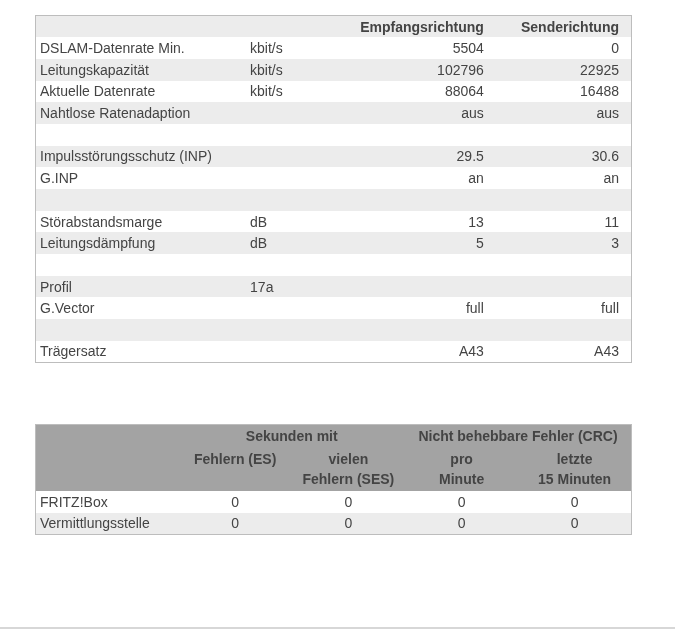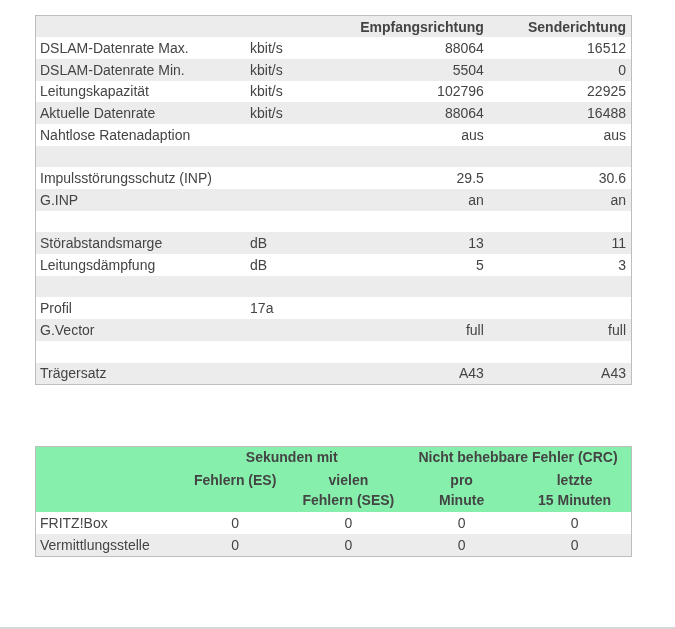--- a/index.html
+++ b/index.html
@@ -11,26 +11,26 @@
     font-size:14px; }
   td, th { overflow:hidden; white-space:nowrap; vertical-align:middle; font-weight:normal; }
 
   
   .t1 { margin-top:15px; border:1px solid #bdbdbd; }
   .t1 tr:nth-child(odd) { background:#ececec; }
   .t1 td { height:21.7px; }
   .t1 .c-label { width:36%; text-align:left; padding-left:4px; }
   .t1 .c-unit  { width:13.4%; text-align:left; }
   .t1 .c-rx    { width:27%; text-align:right; padding-right:7px; }
-  .t1 .c-tx    { width:23.6%; text-align:right; padding-right:5px; }
+  .t1 .c-tx    { width:23.6%; text-align:right; padding-right:12px; }
   .t1 .hdr { font-weight:bold; }
 
   
   .t2 { margin-top:61px; border:1px solid #bdbdbd; }
-  .t2 thead { background:#86efac; }
+  .t2 thead { background:#a3a3a3; }
   .t2 th { font-weight:bold; text-align:center; }
   .t2 .grp-row th { height:22px; }
   .t2 .sub-row th { height:44px; vertical-align:top; padding-top:2px; line-height:20px; }
   .t2 td { height:22px; }
   .t2 .c-name { width:24%; text-align:left; padding-left:4px;margin-top:48px; }
   .t2 .c-es   { width:17%; text-align:center; }
   .t2 .c-ses  { width:26%; text-align:center; }
   .t2 .c-min  { width:11%; text-align:center; }
   .t2 .c-15m  { width:22%; text-align:center; }
   .t2 tbody tr:nth-child(even) { background:#ececec; }
@@ -42,26 +42,20 @@
 
 <div class="page">
 
   <table class="t1">
     <tbody>
       <tr>
         <td class="c-label"></td>
         <td class="c-unit"></td>
         <td class="c-rx hdr">Empfangsrichtung</td>
         <td class="c-tx hdr">Senderichtung</td>
-      </tr>
-      <tr>
-        <td class="c-label">DSLAM-Datenrate Max.</td>
-        <td class="c-unit">kbit/s</td>
-        <td class="c-rx">88064</td>
-        <td class="c-tx">16512</td>
       </tr>
       <tr>
         <td class="c-label">DSLAM-Datenrate Min.</td>
         <td class="c-unit">kbit/s</td>
         <td class="c-rx">5504</td>
         <td class="c-tx">0</td>
       </tr>
       <tr>
         <td class="c-label">Leitungskapazität</td>
         <td class="c-unit">kbit/s</td>

